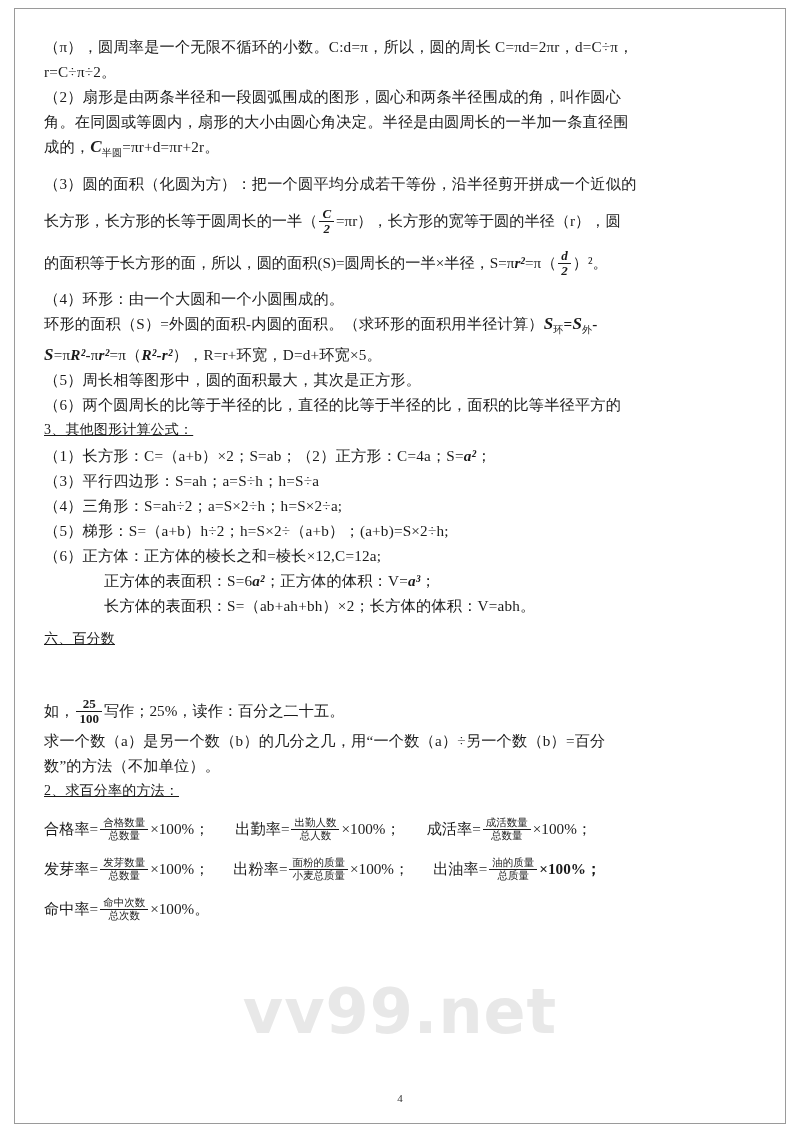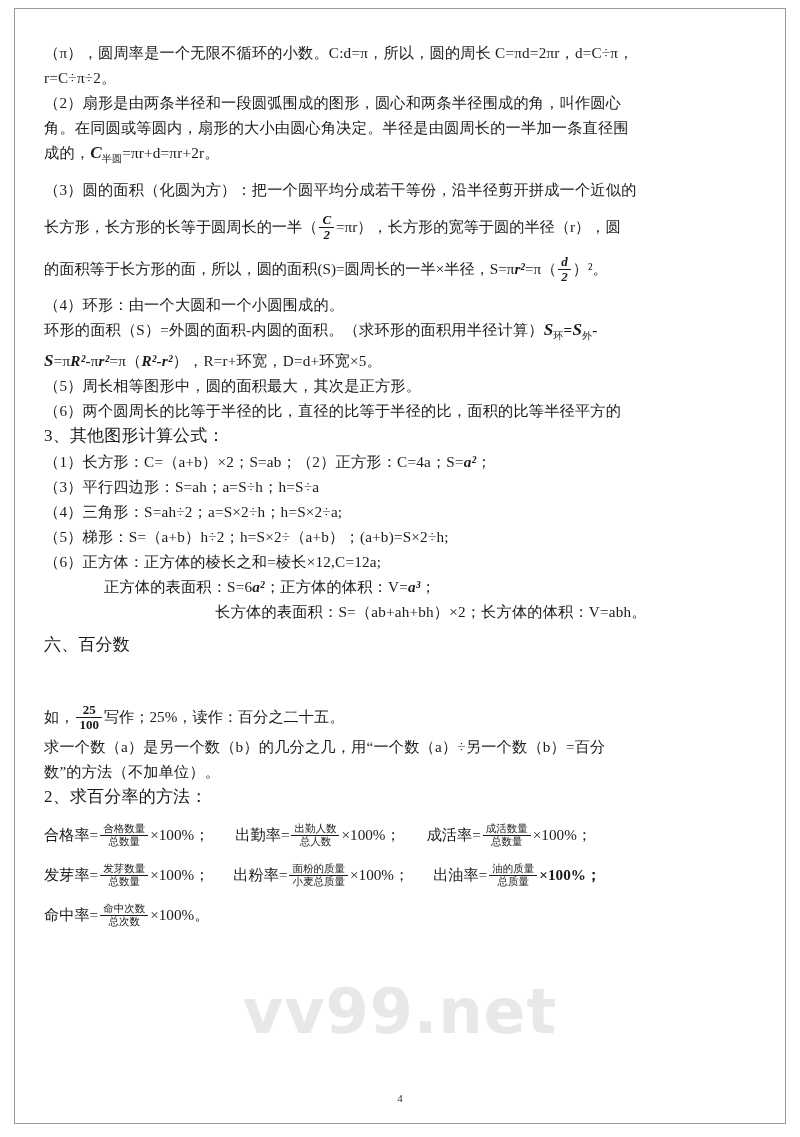--- a/index.html
+++ b/index.html
@@ -25,21 +25,21 @@
     top: 8px;
     width: 772px;
     height: 1116px;
     border: 1px solid #9a9a9a;
     box-sizing: border-box;
     pointer-events: none;
   }
   .content {
     position: absolute;
     left: 44px;
-    top: 40px;
+    top: 34px;
     width: 714px;
   }
   .line {
     font-size: 15.2px;
     line-height: 25px;
     letter-spacing: 0.2px;
     white-space: nowrap;
   }
   .b { font-weight: bold; }
   .bi { font-weight: bold; font-style: italic; }
@@ -92,21 +92,21 @@
     text-align: center;
     font-size: 11px;
     font-family: "Liberation Serif", serif;
     color: #333;
   }
   .fl { 
     font-size: 15.2px;
     line-height: 30px;
     white-space: nowrap;
   }
-  .sec-head { font-size: 17px; line-height: 26px; }
+  .sec-head { font-size: 14px; line-height: 26px; text-decoration: underline; }
   .wide-line { line-height: 34px; }
 </style>
 </head>
 <body>
 
 <div id="page">
   <div class="page-border"></div>
 
   <div class="content">
 
@@ -146,21 +146,21 @@
     <div class="line">
       <span>（1）长方形：C=（a+b）×2；S=ab；（2）正方形：C=4a；S=</span><span class="bi">a²</span><span>；</span>
     </div>
     <div class="line">（3）平行四边形：S=ah；a=S÷h；h=S÷a</div>
     <div class="line">（4）三角形：S=ah÷2；a=S×2÷h；h=S×2÷a;</div>
     <div class="line">（5）梯形：S=（a+b）h÷2；h=S×2÷（a+b）；(a+b)=S×2÷h;</div>
     <div class="line">（6）正方体：正方体的棱长之和=棱长×12,C=12a;</div>
     <div class="line" style="padding-left:60px;">
       <span>正方体的表面积：S=6</span><span class="bi">a²</span><span>；正方体的体积：V=</span><span class="bi">a³</span><span>；</span>
     </div>
-    <div class="line" style="padding-left:60px;text-align:center;">长方体的表面积：S=（ab+ah+bh）×2；长方体的体积：V=abh。</div>
+    <div class="line" style="padding-left:60px;">长方体的表面积：S=（ab+ah+bh）×2；长方体的体积：V=abh。</div>
 
     <div class="gap8"></div>
     <div class="line sec-head">六、百分数</div>
     <div class="gap14"></div>
     <div class="gap14"></div>
     <div class="gap14"></div>
     <div class="fl wide-line">
       <span>如，</span><span class="frac" style="font-size:13px;"><span class="num b">25</span><span class="den b">100</span></span><span>写作；25%，读作：百分之二十五。</span>
     </div>
     <div class="line">求一个数（a）是另一个数（b）的几分之几，用“一个数（a）÷另一个数（b）=百分</div>

